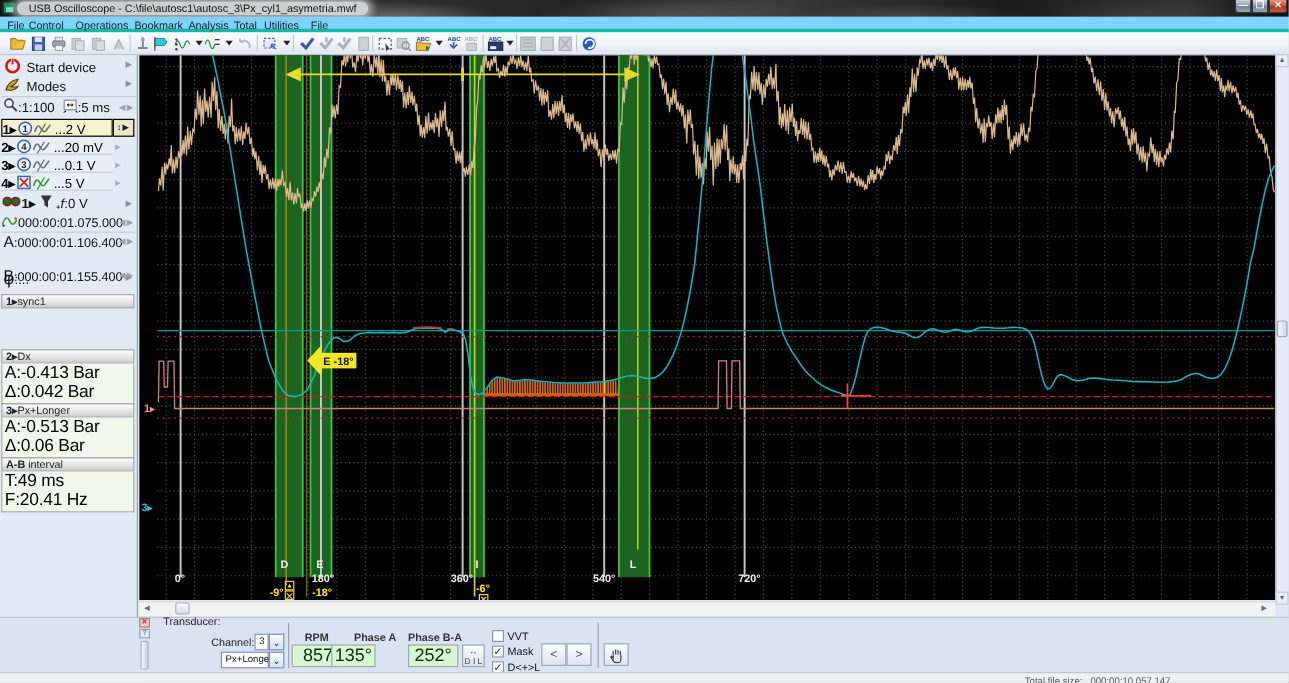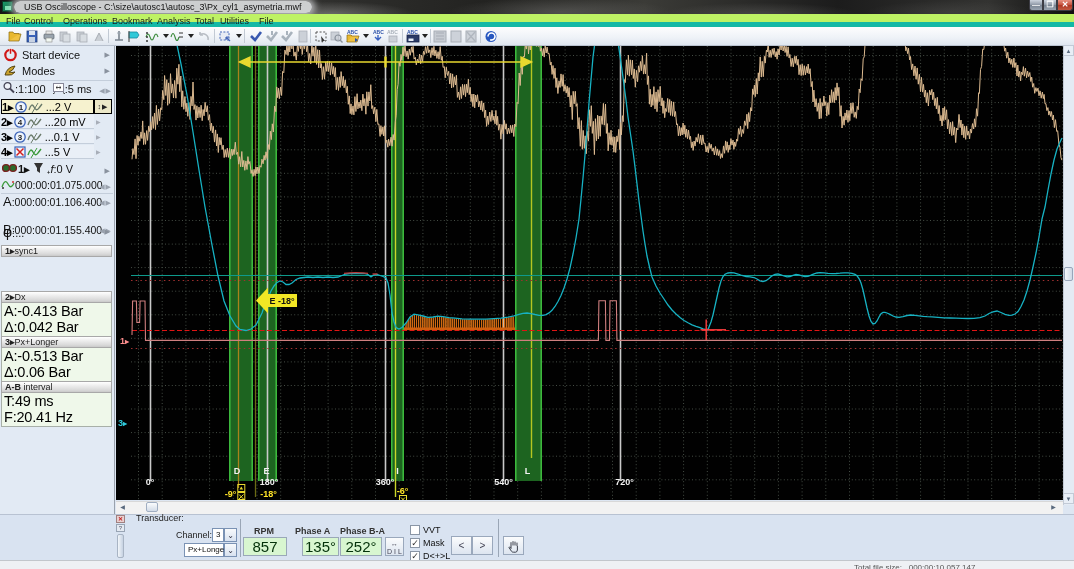--- a/index.html
+++ b/index.html
@@ -15,21 +15,21 @@
 #tglow { position:absolute; left:14px; top:1px; height:12px; padding:0 10px; background:rgba(216,218,220,.93);
   border-radius:6px; box-shadow:0 0 7px 3px rgba(210,212,214,.85); font-size:9px; color:#111; line-height:13px; white-space:nowrap; }
 #ticon { position:absolute; left:2px; top:1px; width:11px; height:11px; background:linear-gradient(135deg,#1a9a68,#0c5c3a); border:1px solid #0a3a24; }
 #ticon i { position:absolute; left:2px; top:4px; width:6px; height:4px; background:#7ae0b0; }
 .wbtn { position:absolute; top:0; height:11px; border:1px solid #3c3c44; border-top:none; }
 #bmin { left:1029px; width:14px; background:linear-gradient(#cdd4de,#8d97a5 50%,#76818f 50%,#9aa5b2); border-radius:0 0 0 3px; }
 #bmax { left:1043px; width:14px; background:linear-gradient(#cdd4de,#8d97a5 50%,#76818f 50%,#9aa5b2); }
 #bclose { left:1057px; width:16px; background:linear-gradient(#e89180,#c4503c 50%,#ad3420 50%,#c25a42); border-radius:0 0 3px 0; }
 .wbtn span { display:block; text-align:center; font-size:8px; line-height:10px; color:#fff; font-weight:bold; }
 
-#menu { position:absolute; left:0; top:14px; width:1074px; height:13px; background:#bef264; border-bottom:5px solid #14b8a6; }
+#menu { position:absolute; left:0; top:14px; width:1074px; height:13px; background:#7dd3fc; border-bottom:3px solid #14b8a6; }
 #menu span { position:absolute; top:0; font-size:9px; line-height:14px; color:#1a1a1a; }
 
 #toolbar { position:absolute; left:0; top:27px; width:1074px; height:19px;
   background:linear-gradient(#fdfdfe,#eef2f7 60%,#dfe6ef); border-bottom:1px solid #b9c2cf; }
 .ti { position:absolute; top:2px; }
 .tsep { position:absolute; top:2px; width:1px; height:14px; background:#c2cad4; }
 
 #lpanel { position:absolute; left:0; top:46px; width:115px; height:523px; background:#e2eaf4; border-right:1px solid #9aa2ac; }
 .lrow { position:absolute; left:0; width:114px; font-size:11px; color:#111; white-space:nowrap; }
 .lsep { position:absolute; left:1px; width:112px; height:1px; background:#c4cedb; }
@@ -64,21 +64,21 @@
 .chklab { position:absolute; font-size:9px; color:#111; }
 .nbtn { position:absolute; top:536px; width:21px; height:19px; background:linear-gradient(#fbfcfd,#dde5f0); border:1px solid #9aa8bc; text-align:center; font-size:10px; color:#445; line-height:17px; }
 .bdiv { position:absolute; top:5px; width:1px; height:38px; background:#9aa6b6; }
 </style></head>
 <body>
 <div id="app">
 <div id="title"></div>
 <div id="ticon">
       <i></i>
     </div>
-<div id="tglow">USB Oscilloscope - C:\size\autosc1\autosc_3\Px_cyl1_asymetria.mwf</div>
+<div id="tglow">USB Oscilloscope - C:\file\autosc1\autosc_3\Px_cyl1_asymetria.mwf</div>
 <div class="wbtn" id="bmin">
       <span>—</span>
     </div>
 <div class="wbtn" id="bmax">
       <span>❐</span>
     </div>
 <div class="wbtn" id="bclose">
       <span>✕</span>
     </div>
 <div id="menu">
@@ -445,21 +445,21 @@
 <span class="blab" style="left:176px;top:530px">Channel:</span>
 <div class="combo" style="left:212px;top:528px;width:12px;font-size:8px">3</div>
 <div class="cbtn" style="left:224px;top:528px">⌄</div>
 <span class="blab" style="left:136px;top:513px">Transducer:</span>
 <div class="combo" style="left:184px;top:543px;width:40px;font-size:8px">Px+Longer</div>
 <div class="cbtn" style="left:224px;top:543px">⌄</div>
 <div class="bdiv" style="left:240px;top:519px"></div>
 <span class="blab" style="left:254px;top:526px;font-weight:bold;color:#333">RPM</span>
 <div class="gbox" style="left:243px;width:44px">857</div>
 <span class="blab" style="left:295px;top:526px;font-weight:bold;color:#333">Phase A</span>
-<div class="gbox" style="left:302px;width:37px">135°</div>
+<div class="gbox" style="left:276px;width:37px">135°</div>
 <span class="blab" style="left:340px;top:526px;font-weight:bold;color:#333">Phase B-A</span>
 <div class="gbox" style="left:340px;width:42px">252°</div>
 <div class="nbtn" style="left:385px;top:537px;width:19px;height:19px;line-height:8px;font-size:7px;padding-top:2px">↔<br>D I L</div>
 <div class="chk" style="left:410px;top:525px"></div>
     <span class="chklab" style="left:423px;top:525px">VVT</span>
 <div class="chk" style="left:410px;top:538px">✓</div>
     <span class="chklab" style="left:423px;top:538px">Mask</span>
 <div class="chk" style="left:410px;top:551px">✓</div>
     <span class="chklab" style="left:423px;top:551px">D&lt;+&gt;L</span>
 <div class="nbtn" style="left:451px">&lt;</div>

